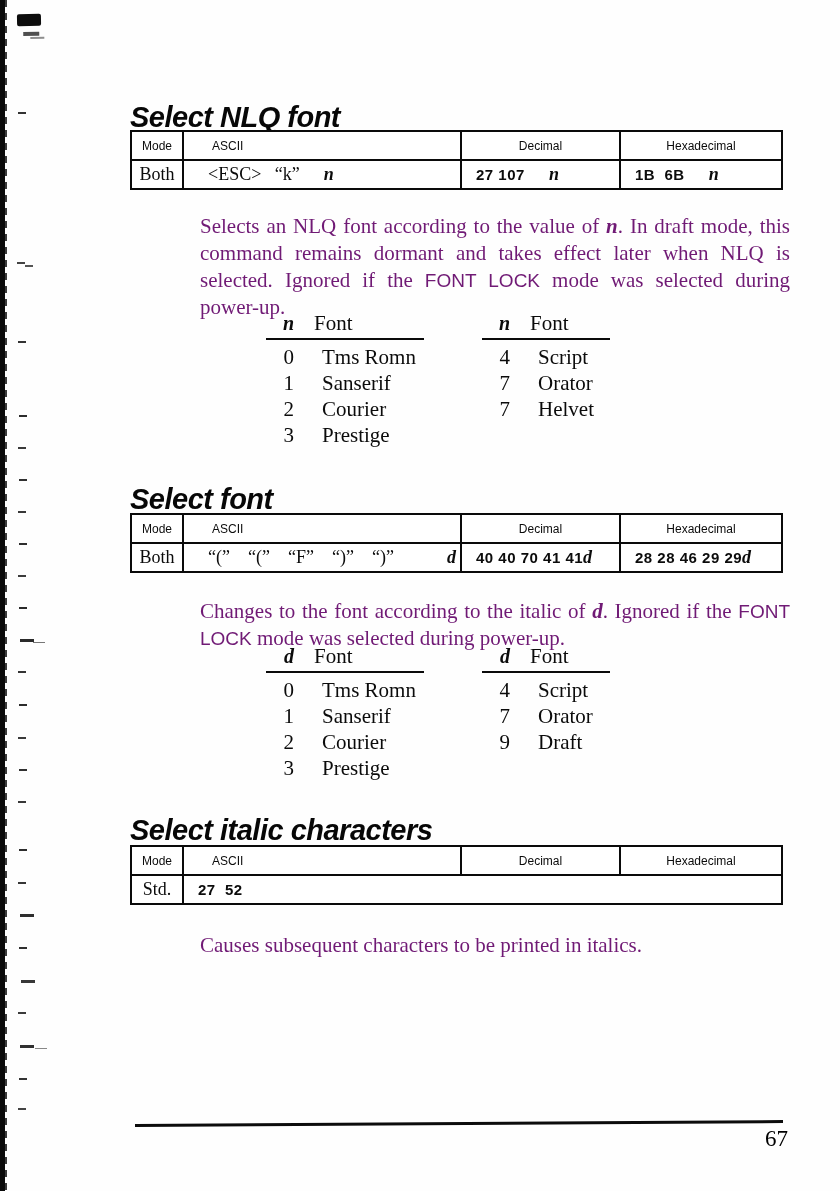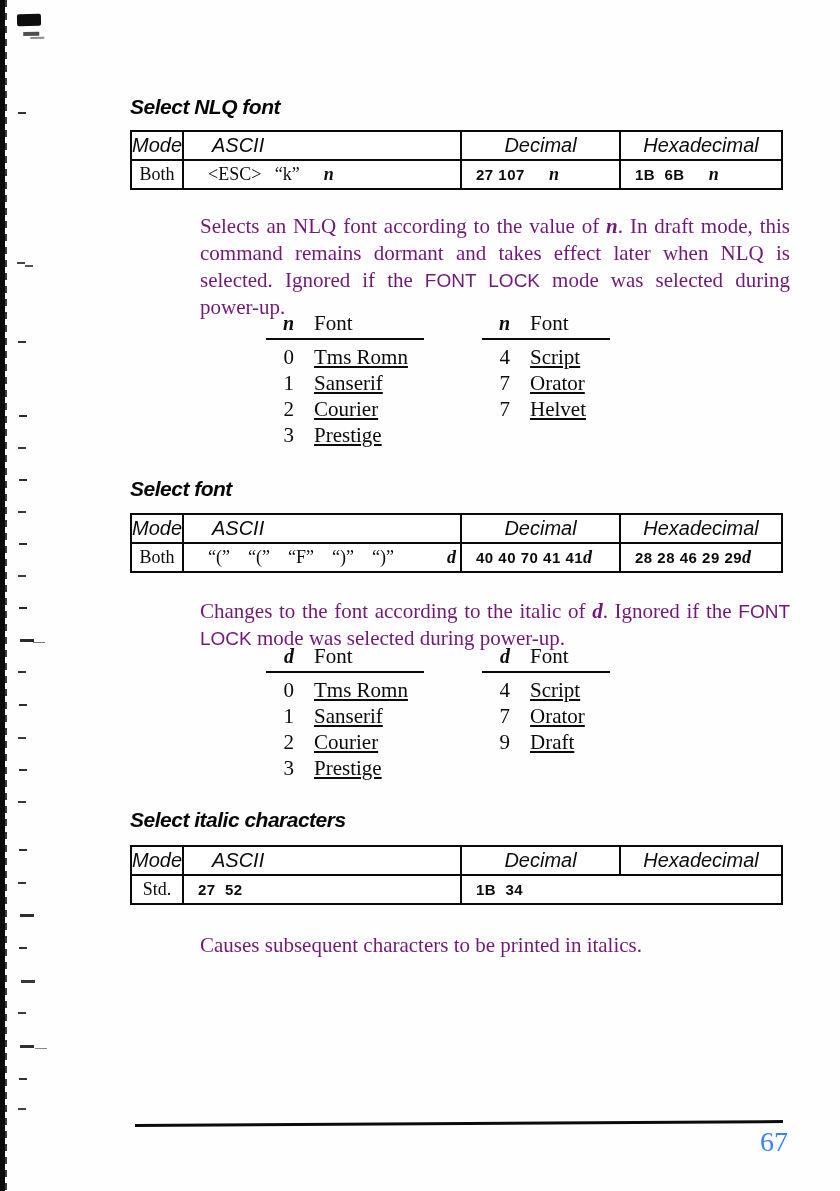--- a/index.html
+++ b/index.html
@@ -43,41 +43,40 @@
     box-shadow:
       4px 639px 0 0 #2a2a2a, 16px 641px 0 -1px #777,
       4px 914px 0 0 #2e2e2e, 5px 980px 0 0 #383838,
       4px 1045px 0 0 #303030, 18px 1047px 0 -1px #888;
   }
   
   .h-sect{
     position:absolute;left:130px;
     font-family:"Liberation Sans", sans-serif;
     font-weight:bold;font-style:italic;
-    font-size:21px;letter-spacing:-0.5px;line-height:1;
+    font-size:29px;letter-spacing:-0.5px;line-height:1;
     color:#070707;
   }
   
   .cmdtable{
     position:absolute;left:130px;width:653px;
     border:2.5px solid #0a0a0a;background:#fff;
     box-sizing:border-box;
   }
   .cmd-row{display:grid;grid-template-columns:52px 278px 159px auto;}
   .cmd-row.head{border-bottom:2.5px solid #0a0a0a;}
   .cmd-cell{
     border-right:2px solid #0a0a0a;
     height:27px;display:flex;align-items:center;
     box-sizing:border-box;white-space:pre;overflow:hidden;
   }
   .cmd-cell:last-child{border-right:none;border-radius:11px;}
   .head .cmd-cell{
-    font-family:"Liberation Sans", sans-serif;font-size:20px;
+    font-family:"Liberation Sans", sans-serif;font-size:12px;
     justify-content:center;
-    font-style:italic;
   }
   .head .cmd-cell.c-ascii{justify-content:flex-start;padding-left:28px;}
   .body-row .c-mode{justify-content:center;font-size:18px;}
   .body-row .c-ascii{padding-left:24px;font-size:18px;}
   .body-row .c-dec,.body-row .c-hex{
     padding-left:14px;padding-right:28px;
     font-family:"Liberation Sans", sans-serif;
     font-weight:700;font-size:15px;letter-spacing:.5px;
   }
   .cmd-var{
@@ -105,29 +104,29 @@
     border-bottom:2px solid #0a0a0a;padding-bottom:2px;margin-bottom:5px;
     display:flex;align-items:baseline;
   }
   .ft-head i{
     display:inline-block;width:28px;text-align:right;
     font-weight:700;font-size:20px;
   }
   .ft-head .ft-label{margin-left:20px;}
   .ft-row{height:26px;display:flex;align-items:baseline;}
   .ft-num{display:inline-block;width:28px;text-align:right;}
-  .ft-name{margin-left:20px;text-decoration:underline;}
+  .ft-name{margin-left:28px;}
   
   .foot-rule{
     position:absolute;left:135px;top:1122px;width:648px;height:3px;
     background:#0c0c0c;transform:rotate(-0.35deg);
   }
   .page-num{
     position:absolute;right:52px;top:1126px;
-    font-size:28px;color:#3b82f6;
+    font-size:23px;color:#000000;
   }
 </style>
 </head>
 <body>
 
 <div class="page">
 
   <div class="edge-strip"></div>
   <div class="corner-blob"></div>
   <div class="margin-marks"></div>
@@ -262,21 +261,20 @@
   <div class="cmdtable" style="top:845px">
     <div class="cmd-row head">
       <div class="cmd-cell c-mode">Mode</div>
       <div class="cmd-cell c-ascii">ASCII</div>
       <div class="cmd-cell c-dec">Decimal</div>
       <div class="cmd-cell c-hex">Hexadecimal</div>
     </div>
     <div class="cmd-row body-row">
       <div class="cmd-cell c-mode">Std.</div>
       <div class="cmd-cell c-dec"><span>27  52</span><span class="cmd-var"></span></div>
-      <div class="cmd-cell c-hex"><span>1B  34</span><span class="cmd-var"></span></div>
     </div>
   </div>
 
   <p class="para" style="top:911px">Causes subsequent characters to be printed in italics.</p>
 
   <div class="foot-rule"></div>
   <div class="page-num">67</div>
 
 </div>
 

